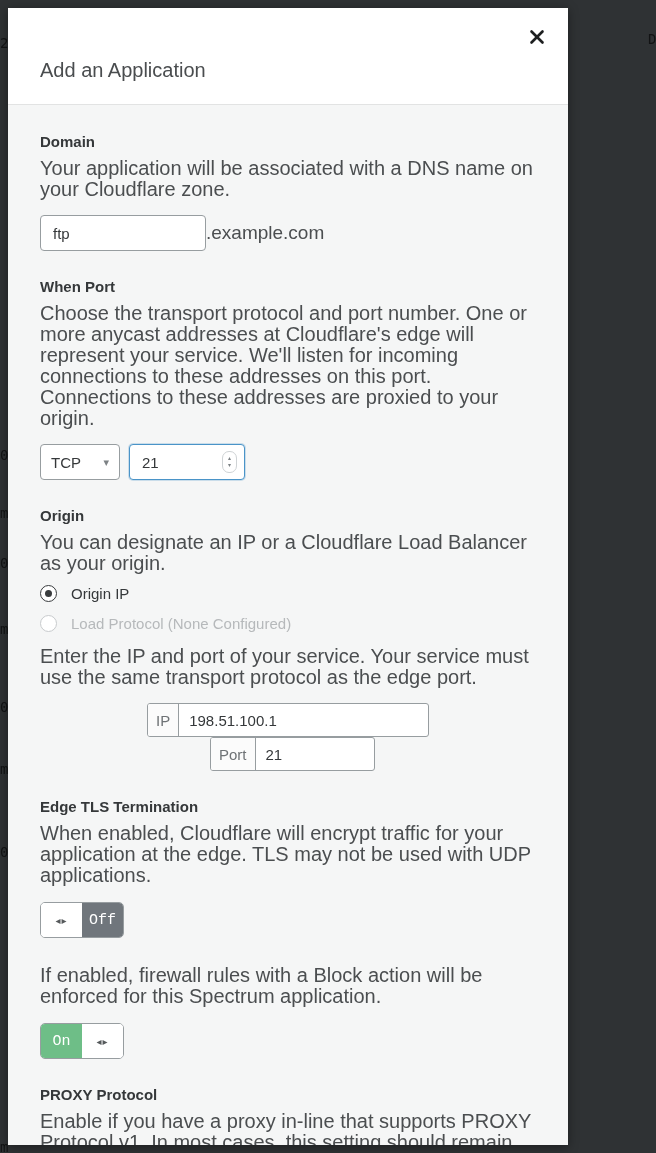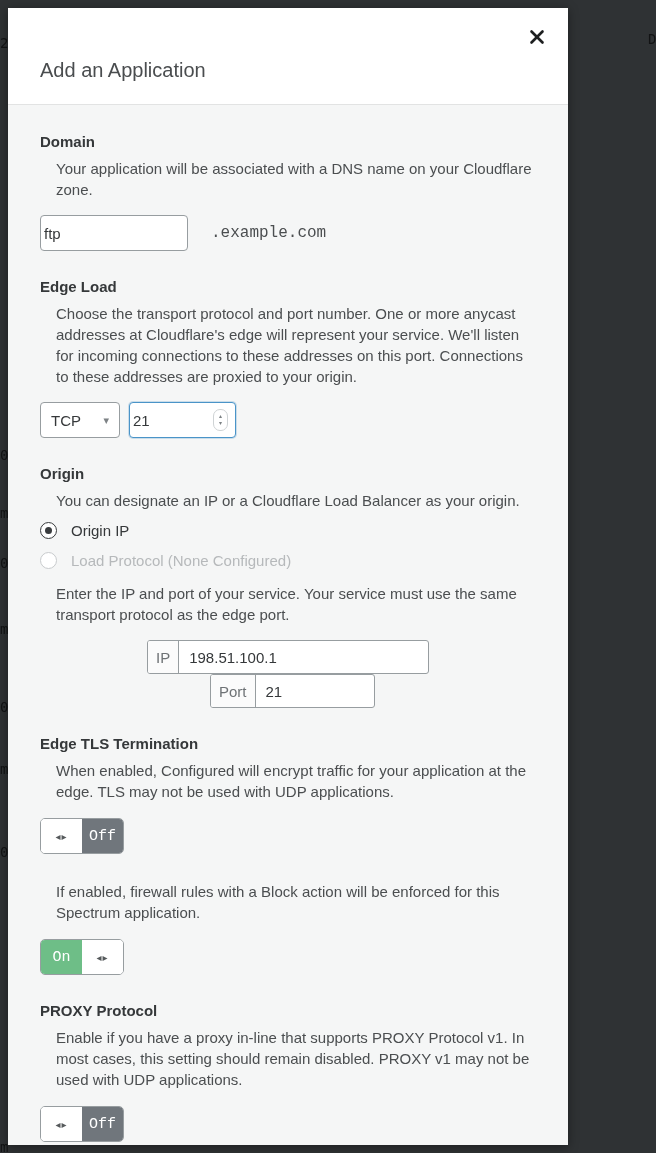--- a/index.html
+++ b/index.html
@@ -35,34 +35,34 @@
   .close-btn{
     position:absolute;right:20px;top:18px;width:22px;height:22px;
     display:flex;align-items:center;justify-content:center;cursor:pointer;
   }
   .modal-body{padding:28px 32px 0 32px;}
   .section-label{
     font-size:15px;font-weight:bold;color:#35383a;margin:0;
     line-height:18px;
   }
   .section-desc{
-    font-size:15px;color:#4b4e50;line-height:21px;margin:7px 0 0 16px;
+    font-size:20px;color:#4b4e50;line-height:21px;margin:7px 0 0 0;
   }
   .section{margin-top:27px;}
   .section:first-child{margin-top:0;}
   
   .text-input{
     height:34px;background:#fff;border:1px solid #979da0;border-radius:4px;
     font-family:"Liberation Sans", sans-serif;
-    font-size:15px;color:#35383a;padding:0 3px;box-sizing:content-box;
+    font-size:15px;color:#35383a;padding:0 12px;box-sizing:content-box;
     outline:none;
   }
   .domain-row{display:flex;align-items:center;margin-top:15px;}
   .domain-input{width:140px;}
-  .domain-suffix{font-size:16px;color:#4b4e50;margin-left:23px;font-family:Liberation Mono, monospace;}
+  .domain-suffix{font-size:19px;color:#4b4e50;margin-left:0;}
   
   .edgeport-row{display:flex;align-items:center;margin-top:15px;}
   .select-box{
     width:58px;height:34px;background:#fff;border:1px solid #979da0;border-radius:4px;
     display:flex;align-items:center;justify-content:space-between;
     padding:0 10px;cursor:pointer;
   }
   .select-value{font-size:15px;color:#35383a;}
   .select-arrow{font-size:11px;color:#7d8285;}
   .port-wrap{position:relative;margin-left:9px;}
@@ -163,21 +163,21 @@
     <div class="section">
       <p class="section-label">Domain</p>
       <p class="section-desc">Your application will be associated with a DNS name on your Cloudflare zone.</p>
       <div class="domain-row">
         <input class="text-input domain-input" type="text" value="ftp" style="">
         <span class="domain-suffix">.example.com</span>
       </div>
     </div>
 
     <div class="section">
-      <p class="section-label">Edge Load</p>
+      <p class="section-label">When Port</p>
       <p class="section-desc">Choose the transport protocol and port number. One or more anycast addresses at Cloudflare's edge will represent your service. We'll listen for incoming connections to these addresses on this port. Connections to these addresses are proxied to your origin.</p>
       <div class="edgeport-row">
         <div class="select-box">
           <span class="select-value">TCP</span>
           <span class="select-arrow">▾</span>
         </div>
         <div class="port-wrap">
           <input class="text-input port-input" type="text" value="21" style="">
           <div class="spinner">
             <span>▴</span>
@@ -211,21 +211,21 @@
         </div>
         <div class="group-input port-group">
           <span class="group-prefix">Port</span>
           <input class="group-field" type="text" value="21" style="">
         </div>
       </div>
     </div>
 
     <div class="section">
       <p class="section-label">Edge TLS Termination</p>
-      <p class="section-desc">When enabled, Configured will encrypt traffic for your application at the edge. TLS may not be used with UDP applications.</p>
+      <p class="section-desc">When enabled, Cloudflare will encrypt traffic for your application at the edge. TLS may not be used with UDP applications.</p>
       <div class="toggle">
         <span class="toggle-half knob">
           <span class="toggle-arrows">◂▸</span>
         </span>
         <span class="toggle-half state-off">
           <span class="toggle-state-label">Off</span>
         </span>
       </div>
     </div>
 

